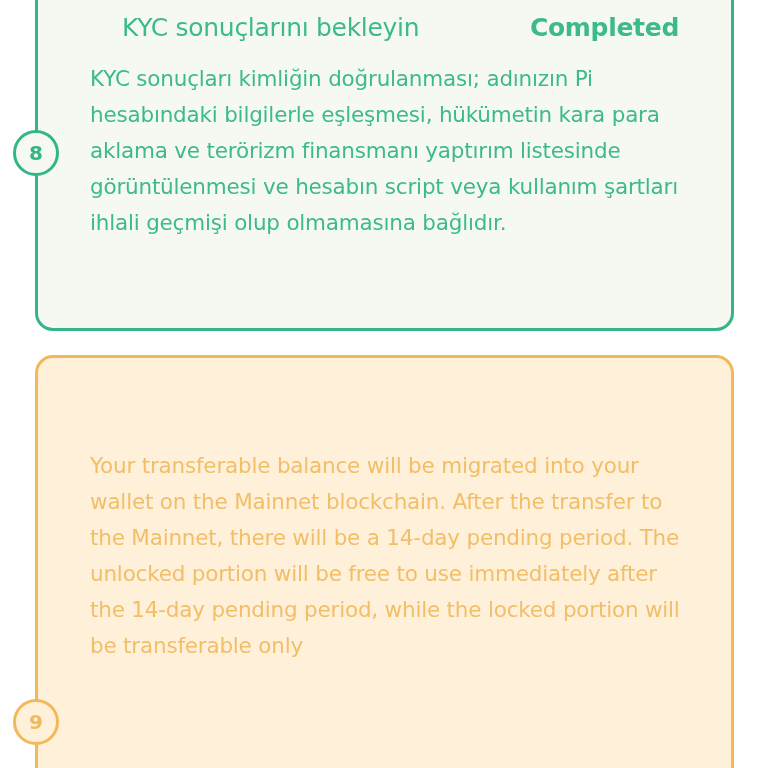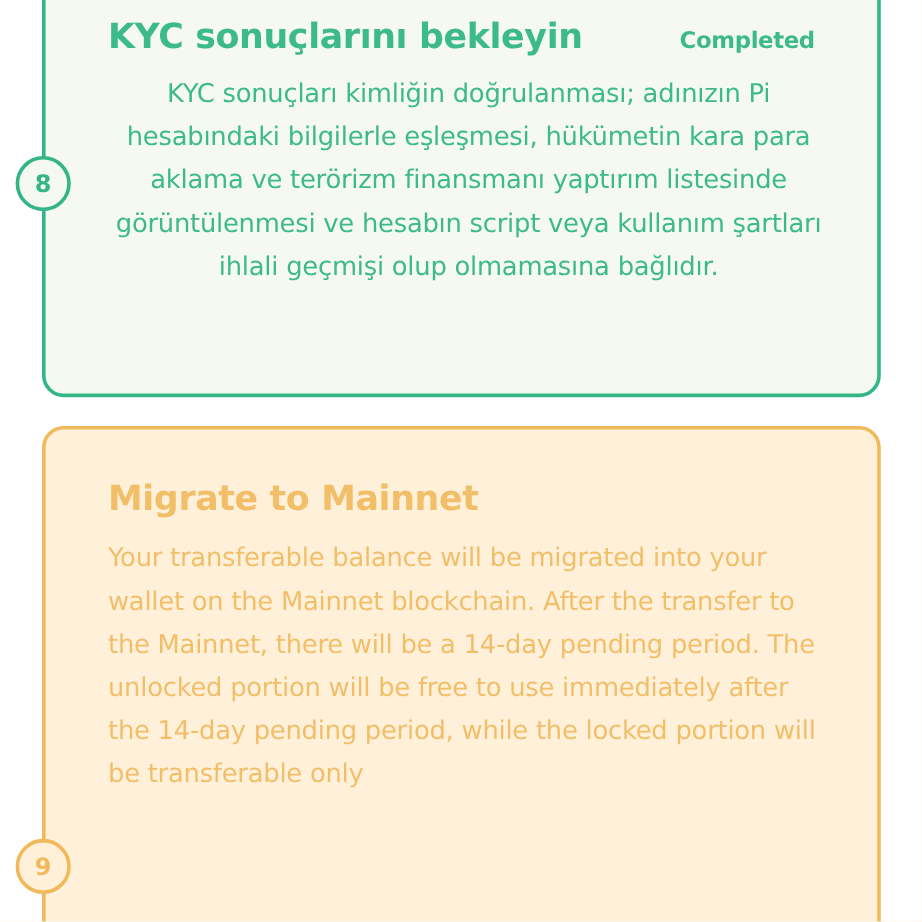--- a/index.html
+++ b/index.html
@@ -9,24 +9,24 @@
   }
   .card {
     position:absolute; left:35px; width:699px; box-sizing:border-box;
     border-width:3px; border-style:solid; border-radius:18px;
   }
   .card-green { top:-20px; height:351px; border-color:#33b587; background:#f6f9f1; color:#3dba8b; }
   .card-orange { top:355px; height:440px; border-color:#f2b95a; background:#fff0da; color:#f2be68; }
   .title-row { position:absolute; left:52px; right:52px; display:flex; justify-content:space-between; align-items:baseline; }
   .card-green .title-row { top:30px; }
   .card-orange .title-row { top:40px; }
-  .title { font-size:29px; font-weight:bold; letter-spacing:-0.3px; }
-  .status { font-size:19px; font-weight:bold; letter-spacing:-0.3px; }
+  .title { font-size:25px; font-weight:normal; letter-spacing:-0.3px;margin-left:32px; }
+  .status { font-size:25px; font-weight:bold; letter-spacing:-0.3px; }
   .body { position:absolute; left:52px; right:40px; font-size:21.5px; line-height:36px; letter-spacing:-0.2px; }
-  .card-green .body { top:78px;text-align:center; }
+  .card-green .body { top:78px; }
   .card-orange .body { top:90px; }
   .body p { margin:0; }
   .body p + p { margin-top:36px; }
   .step {
     position:absolute; left:13px; width:46px; height:46px; box-sizing:border-box;
     border-radius:50%; border-width:3.5px; border-style:solid;
     display:flex; align-items:center; justify-content:center;
     font-size:20px; font-weight:bold;
   }
   .step-green { top:130px; border-color:#33b587; background:#f6f9f1; color:#33b587; }
@@ -42,22 +42,19 @@
   </div>
   <div class="body">
     <p>KYC sonuçları kimliğin doğrulanması; adınızın Pi hesabındaki bilgilerle eşleşmesi, hükümetin kara para aklama ve terörizm finansmanı yaptırım listesinde görüntülenmesi ve hesabın script veya kullanım şartları ihlali geçmişi olup olmamasına bağlıdır.</p>
   </div>
 </div>
 <div class="step step-green">
   <span>8</span>
 </div>
 
 <div class="card card-orange">
-  <div class="title-row">
-    <span class="title">Migrate to Mainnet</span>
-  </div>
   <div class="body">
     <p>Your transferable balance will be migrated into your wallet on the Mainnet blockchain. After the transfer to the Mainnet, there will be a 14-day pending period. The unlocked portion will be free to use immediately after the 14-day pending period, while the locked portion will be transferable only</p>
   </div>
 </div>
 <div class="step step-orange">
   <span>9</span>
 </div>
 
 </body></html>

